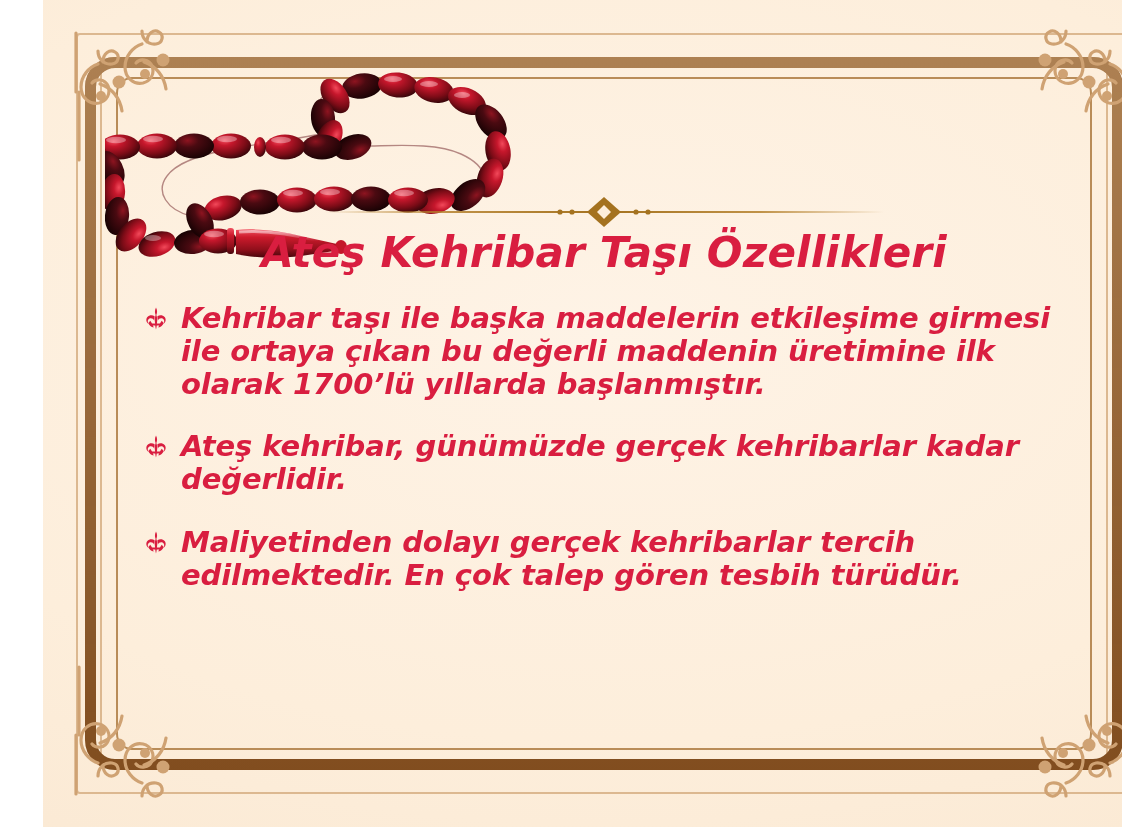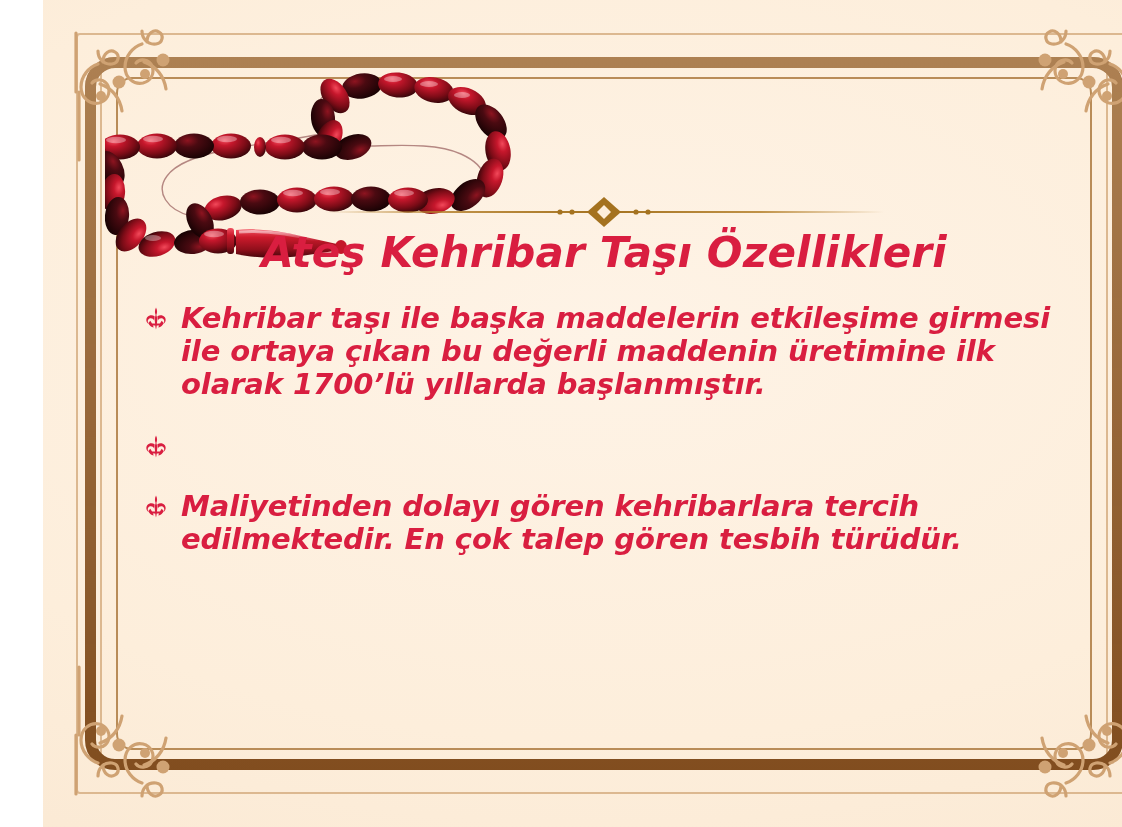--- a/index.html
+++ b/index.html
@@ -433,20 +433,21 @@
                      C11.5,13 11.7,11.6 11.6,10.3 Z"></path>
             <path d="M14.4,10.3 C16.7,8.6 19.8,8.9 21.6,11.1 C23.4,13.3 22.8,16.6 20.4,18
                      C21.8,15.9 21.4,13.6 19.6,12.6 C17.8,11.6 15.8,12.4 14.9,14.4
                      C14.5,13 14.3,11.6 14.4,10.3 Z"></path>
             <path d="M7.3,14.8 C8.6,16.6 9.9,19 10.7,21.6 C8.2,21 6,19.2 5.3,16.9 Z"></path>
             <path d="M18.7,14.8 C17.4,16.6 16.1,19 15.3,21.6 C17.8,21 20,19.2 20.7,16.9 Z"></path>
             <rect x="8.4" y="17.4" width="9.2" height="2.1" rx="1"></rect>
           </g>
         </svg>
       </span>
+      <span class="bullet-text">Ateş kehribar, günümüzde gerçek kehribarlar kadar değerlidir.</span>
     </div>
 
     <div class="bullet-row">
       <span class="bullet-mark">
         <svg viewBox="0 0 26 26" width="26" height="26">
           <g fill="#d91e40">
             <path d="M13,1.5 C14.6,4.6 14.3,7.4 13,9.6 C11.7,7.4 11.4,4.6 13,1.5 Z"></path>
             <path d="M13,8.3 C14.1,10.4 14.5,13.6 14,17 C13.8,19.6 13.5,21.8 13,23.4
                      C12.5,21.8 12.2,19.6 12,17 C11.5,13.6 11.9,10.4 13,8.3 Z"></path>
             <path d="M11.6,10.3 C9.3,8.6 6.2,8.9 4.4,11.1 C2.6,13.3 3.2,16.6 5.6,18
@@ -454,18 +455,18 @@
                      C11.5,13 11.7,11.6 11.6,10.3 Z"></path>
             <path d="M14.4,10.3 C16.7,8.6 19.8,8.9 21.6,11.1 C23.4,13.3 22.8,16.6 20.4,18
                      C21.8,15.9 21.4,13.6 19.6,12.6 C17.8,11.6 15.8,12.4 14.9,14.4
                      C14.5,13 14.3,11.6 14.4,10.3 Z"></path>
             <path d="M7.3,14.8 C8.6,16.6 9.9,19 10.7,21.6 C8.2,21 6,19.2 5.3,16.9 Z"></path>
             <path d="M18.7,14.8 C17.4,16.6 16.1,19 15.3,21.6 C17.8,21 20,19.2 20.7,16.9 Z"></path>
             <rect x="8.4" y="17.4" width="9.2" height="2.1" rx="1"></rect>
           </g>
         </svg>
       </span>
-      <span class="bullet-text">Maliyetinden dolayı gören kehribarlara tercih edilmektedir. En çok talep gören tesbih türüdür.</span>
+      <span class="bullet-text">Maliyetinden dolayı gerçek kehribarlar tercih edilmektedir. En çok talep gören tesbih türüdür.</span>
     </div>
 
   </div>
 
 </div>
 
 </body></html>

